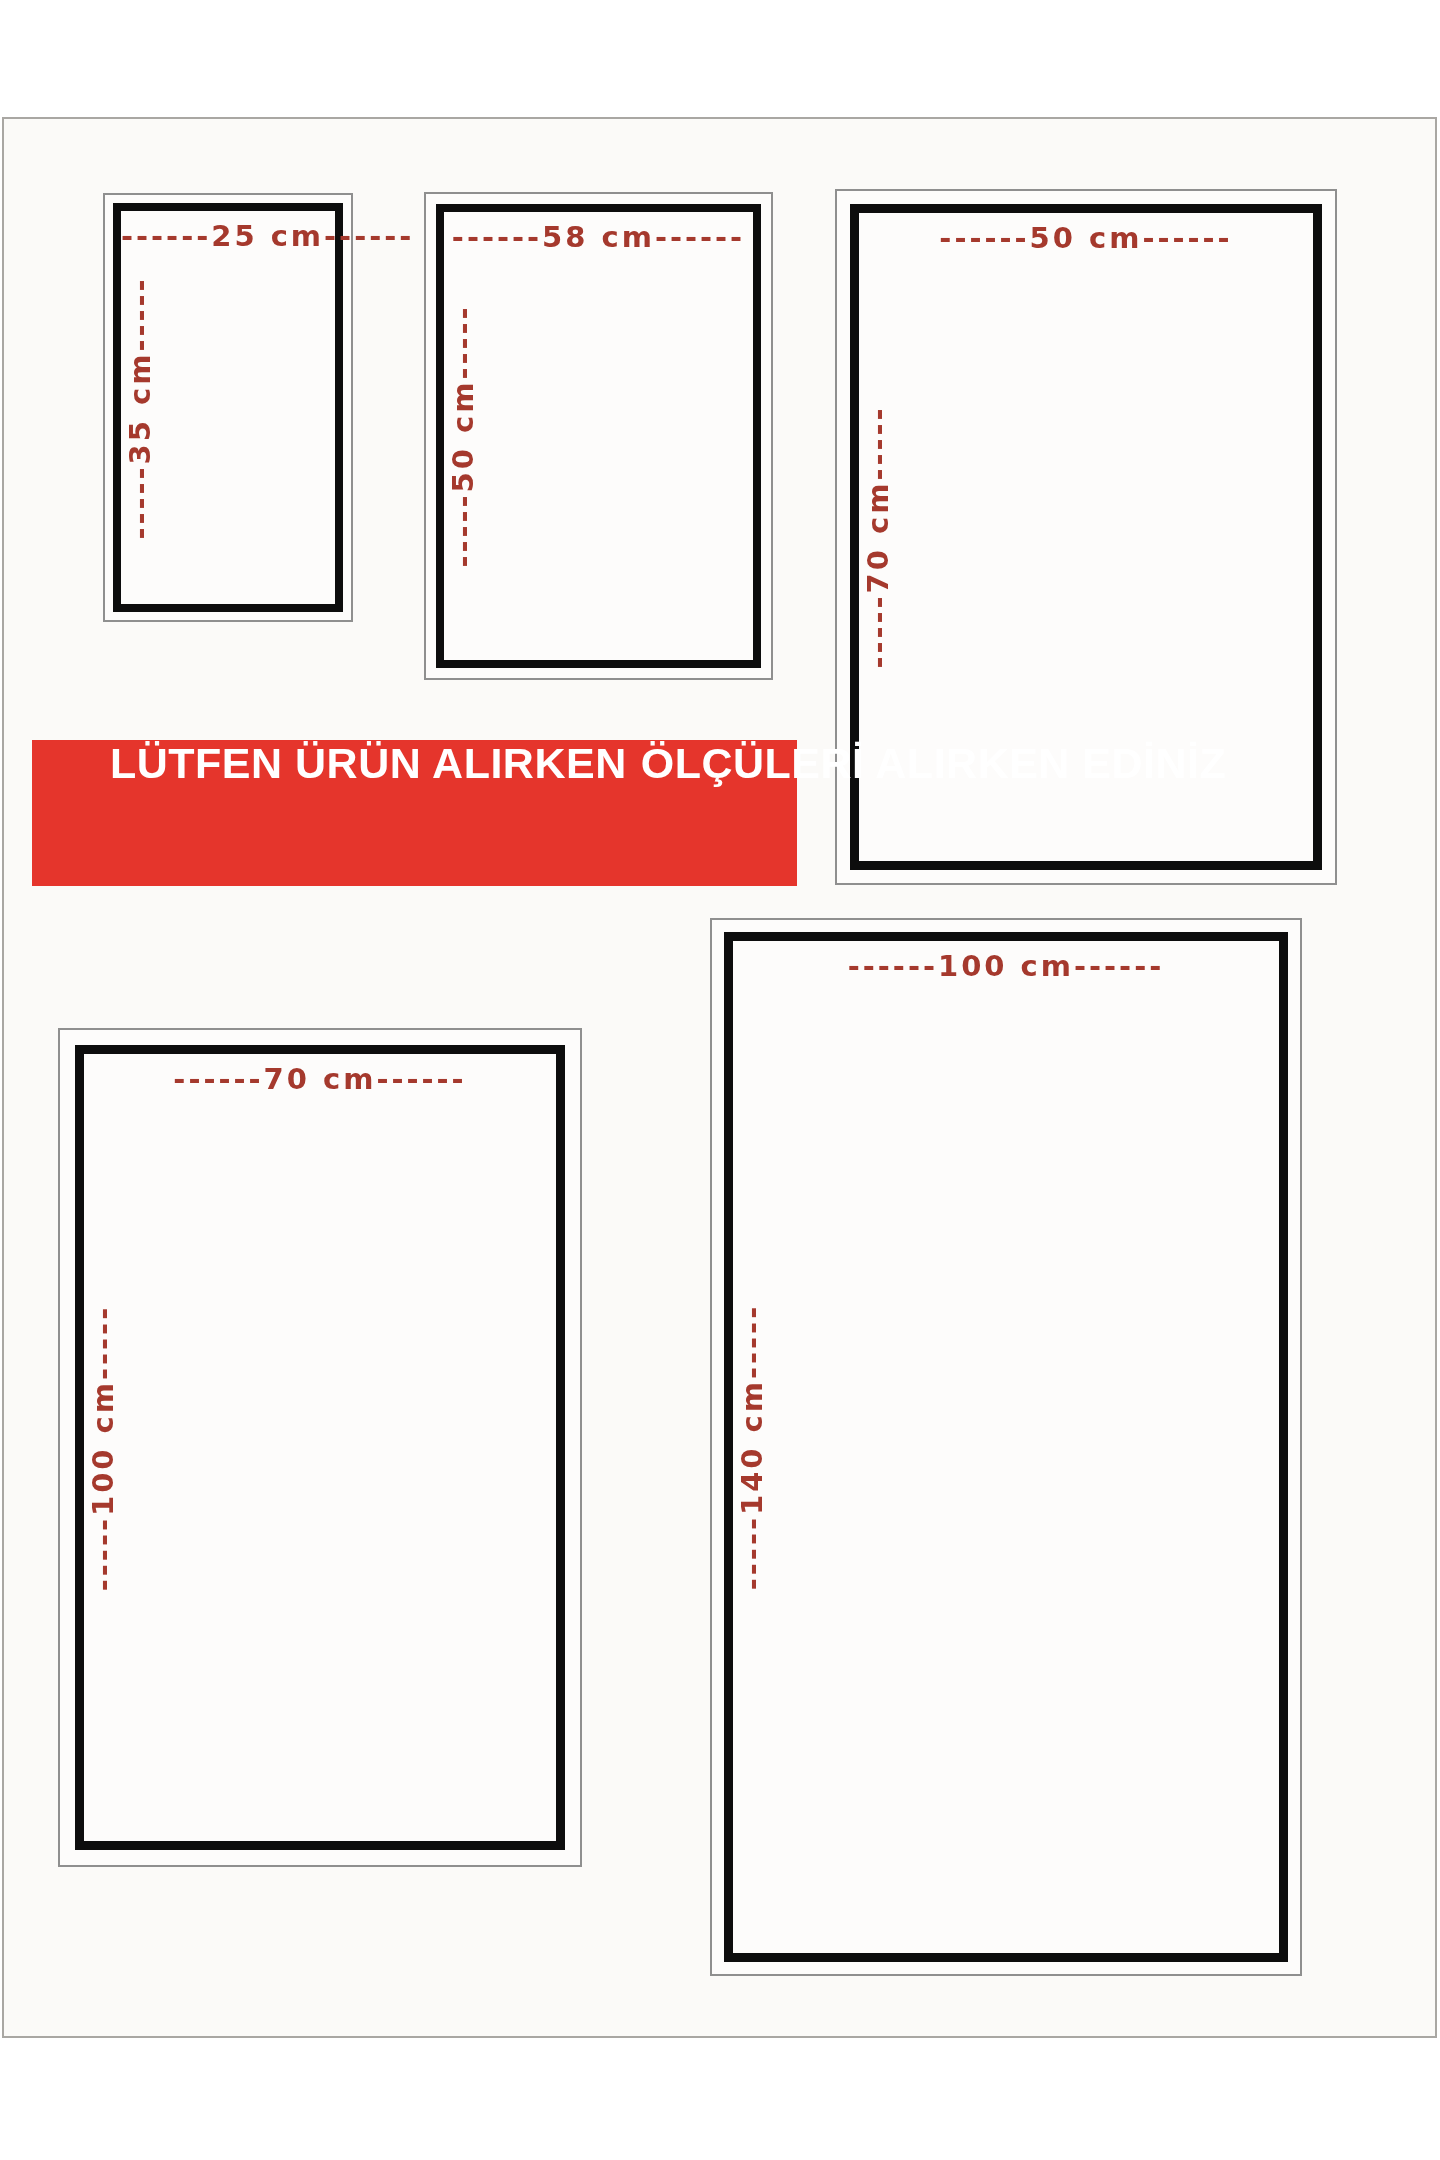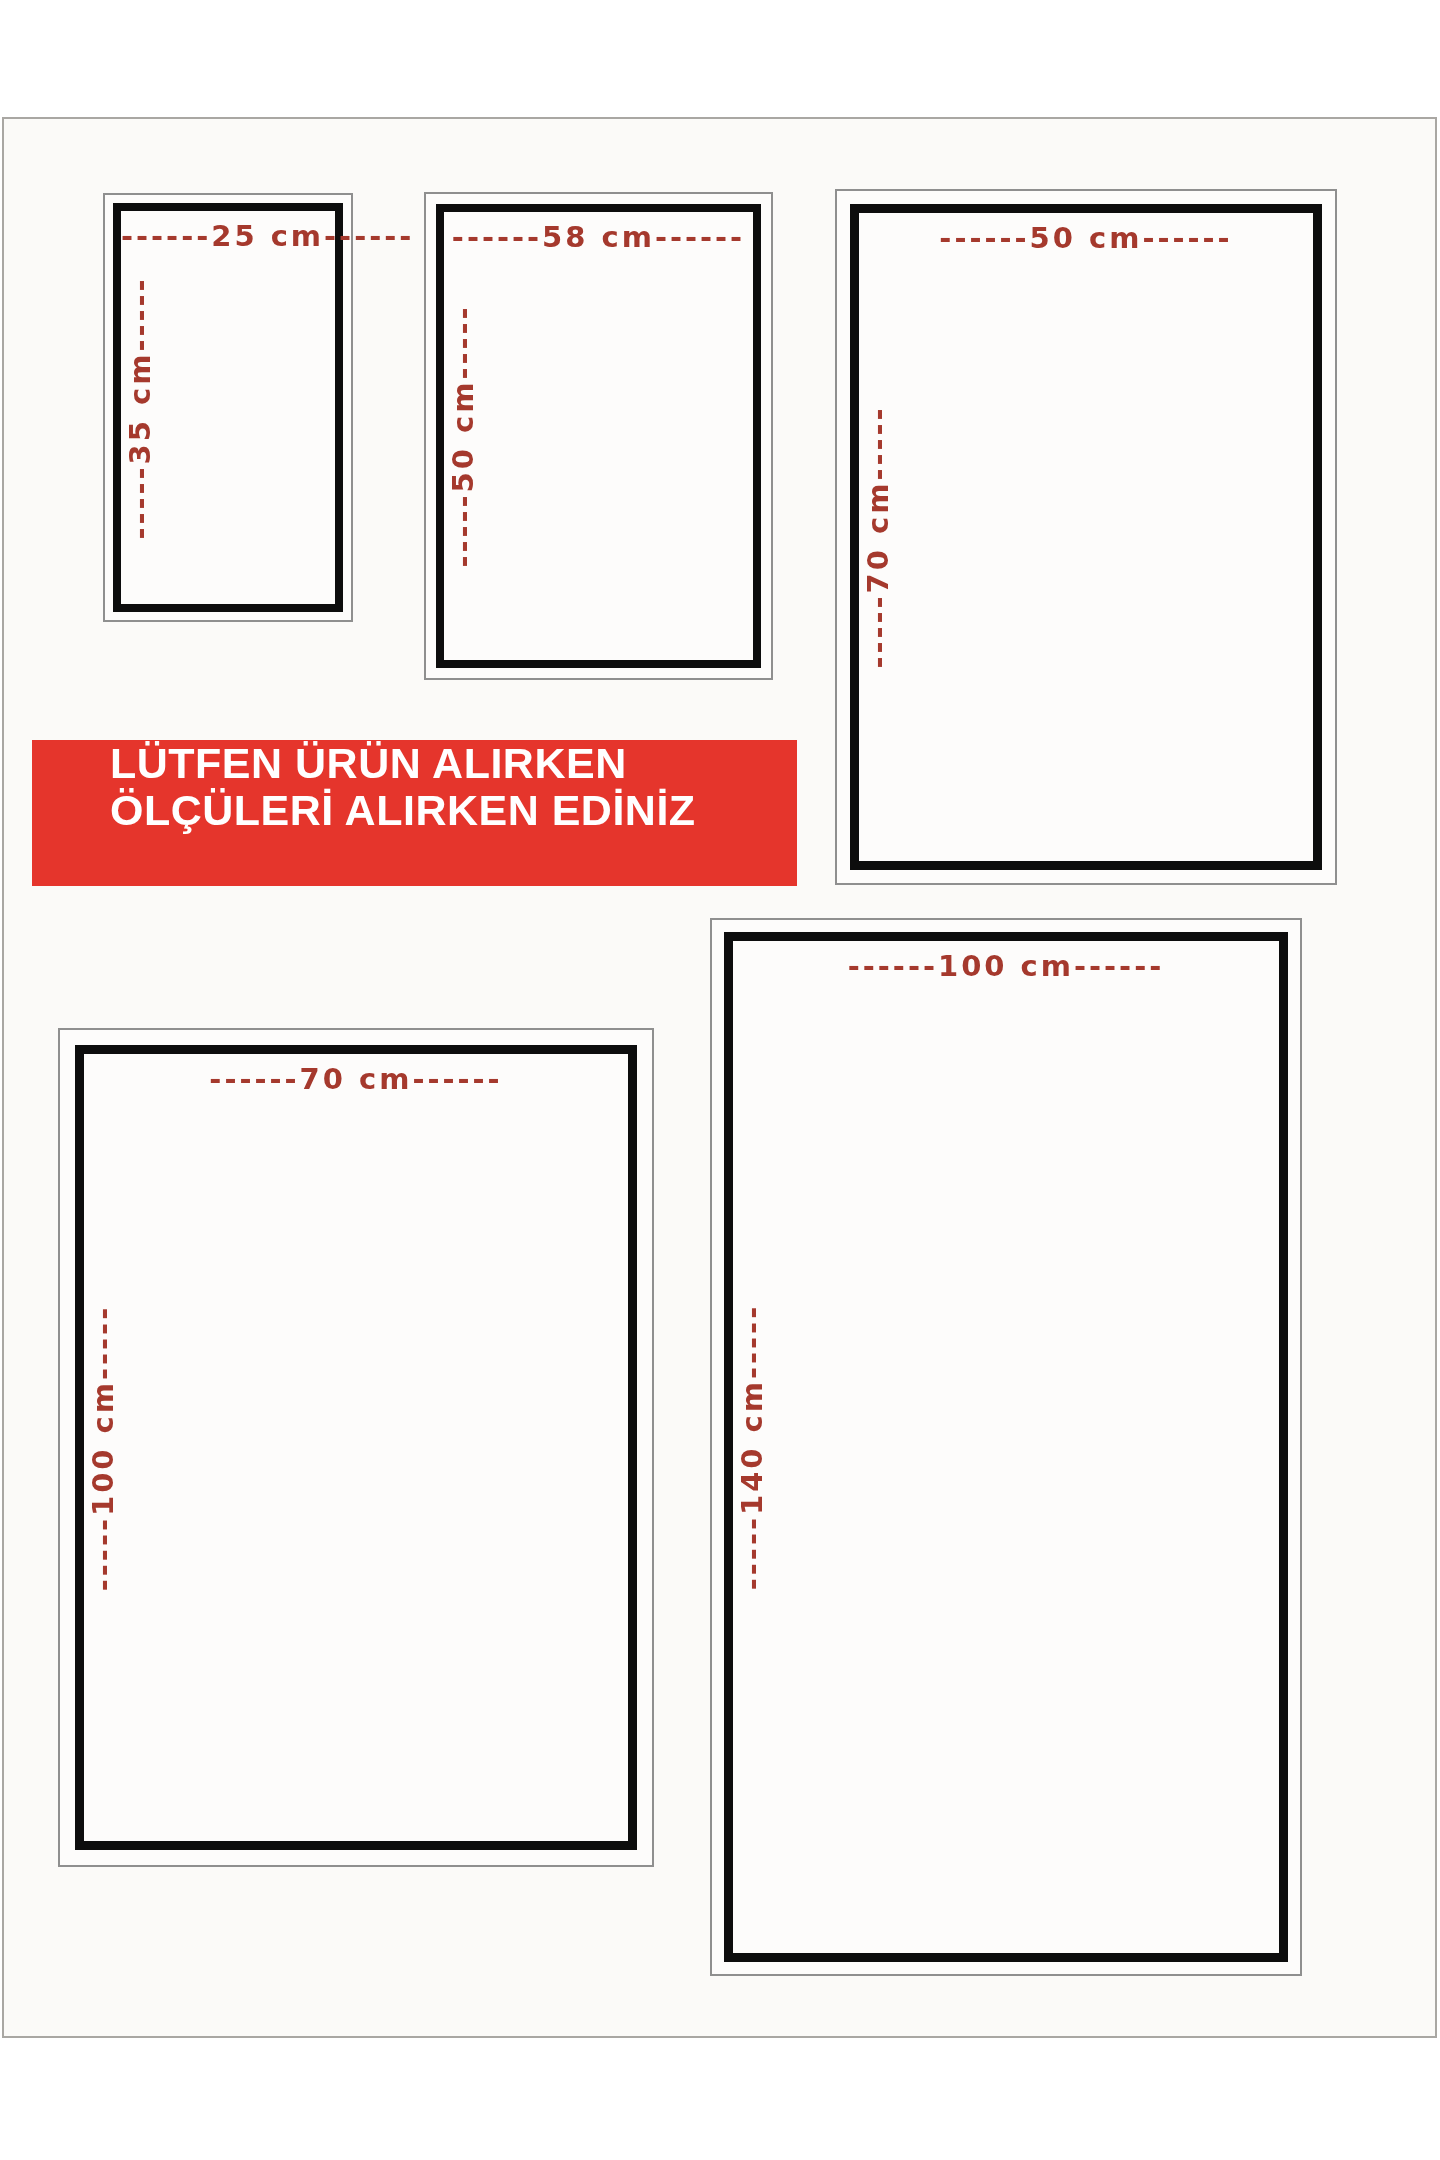--- a/index.html
+++ b/index.html
@@ -35,21 +35,21 @@
     position: relative;
     width: 100%; height: 100%;
     box-sizing: border-box;
     border: 8px solid #0d0d0d;
   }
   .size-box.thick .inner { border-width: 9px; }
 
   #box-1 { left: 103px; top: 193px; width: 250px; height: 429px; padding: 8px;  }
   #box-2 { left: 424px; top: 192px; width: 349px; height: 488px; padding: 10px; }
   #box-3 { left: 835px; top: 189px; width: 502px; height: 696px; padding: 13px; }
-  #box-4 { left: 58px;  top: 1028px; width: 596px; height: 839px; padding: 15px; }
+  #box-4 { left: 58px;  top: 1028px; width: 524px; height: 839px; padding: 15px; }
   #box-5 { left: 710px; top: 918px; width: 592px; height: 1058px; padding: 12px; }
 
   .w-label {
     position: absolute;
     left: 0; right: 0; top: 8px;
     text-align: center;
     font-weight: bold;
     font-size: 29px;
     letter-spacing: 3px;
     color: #a5392d;
@@ -76,23 +76,22 @@
 
   
   #banner {
     position: absolute;
     left: 32px; top: 740px;
     width: 765px; height: 146px;
     box-sizing: border-box;
     background: #e5352c;
     color: #ffffff;
     display: flex;
-    flex-direction: column;
     justify-content: flex-start;
-    gap: 0;
+    gap: 14px;
     padding-left: 78px;
     font-family: "Liberation Sans", sans-serif;
     font-weight: bold;
     font-size: 43px;
     letter-spacing: 0.5px;
     line-height: 1.1;
     white-space: nowrap;
   }
 </style>
 </head>

